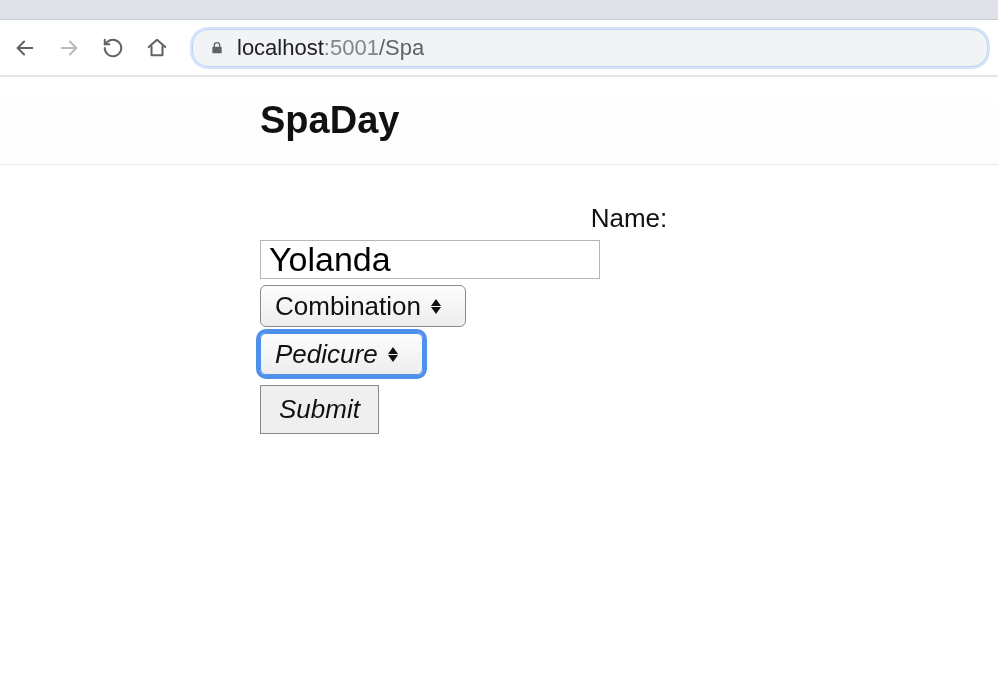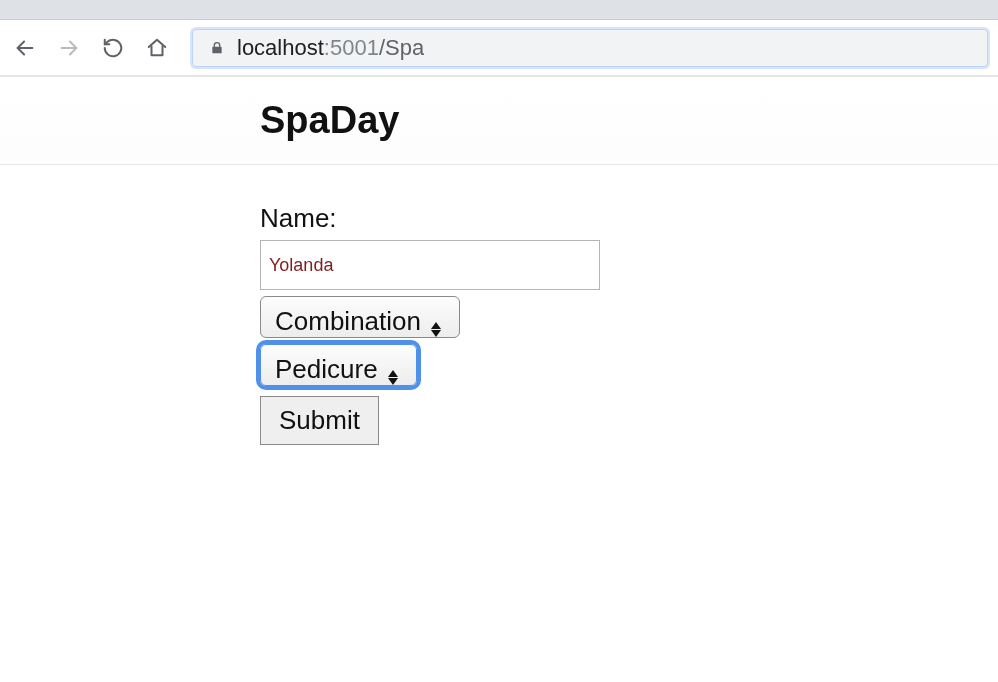--- a/index.html
+++ b/index.html
@@ -38,21 +38,21 @@
       border-radius: 50%;
     }
     .nav-btn.disabled { color: #b9bbbe; }
     .nav-btn svg { width: 22px; height: 22px; }
 
     .omnibox {
       flex: 1;
       height: 38px;
       background: #f1f3f4;
       border: 1px solid #bcd4f7;
-      border-radius: 4px;
+      border-radius: 16px;
       display: flex;
       align-items: center;
       padding: 0 16px;
       gap: 12px;
       box-shadow: 0 0 0 2px rgba(138,180,248,0.35);
       margin-left: 6px;
       min-width: 0;
     }
     .lock-icon { color: #5f6368; flex-shrink: 0; }
     .lock-icon svg { width: 16px; height: 16px; display:block; }
@@ -82,67 +82,69 @@
       font-weight: 700;
       color: #111;
     }
 
     .form-area {
       padding: 38px 0 0 260px;
       font-size: 26px;
       color: #111;
     }
     .form-row { margin-bottom: 6px; }
-    .label { display:block; margin-bottom: 6px; }
+    .label { display:block; margin-bottom: 6px; text-align: center; }
 
     input[type="text"].text-field {
       width: 340px;
-      height: 50px;
-      font-size: 18px;
+      height: 39px;
+      font-size: 34px;
       padding: 2px 8px;
       border: 1px solid #b5b5b5;
       background: #fff;
-      color: #7f1d1d;
+      color: #000000;
       font-family: inherit;
     }
 
     .select-wrap {
       display: inline-flex;
-      align-items: flex-end;
+      align-items: center;
       height: 42px;
       background: linear-gradient(#fdfdfd,#ededed);
       border: 1px solid #8a8a8a;
       border-radius: 6px;
-      padding: 0 18px 0 14px;
+      padding: 0 24px 0 14px;
       font-size: 26px;
       cursor: default;
       user-select: none;
     }
     .select-wrap.focused {
       box-shadow: 0 0 0 4px #4e90ea;
       border-color: #4e90ea;
+      font-style: italic;
     }
     .select-arrows {
       margin-left: 10px;
       display: flex;
       flex-direction: column;
       line-height: 0;
       gap: 1px;
     }
     .select-arrows svg { width: 10px; height: 7px; display:block; }
 
     .submit-btn {
       margin-top: 4px;
       display: inline-block;
       font-size: 26px;
       padding: 8px 18px;
       background: #efefef;
       border: 1px solid #8a8a8a;
       color: #111;
       font-family: inherit;
+      font-style: italic;
     }
   </style>
 </head>
 <body>
 
 <div class="tabbar"></div>
 
 <div class="toolbar">
   <div class="nav-btn">
     <svg viewBox="0 0 24 24" fill="none" stroke="currentColor" stroke-width="2.2" stroke-linecap="round" stroke-linejoin="round">

